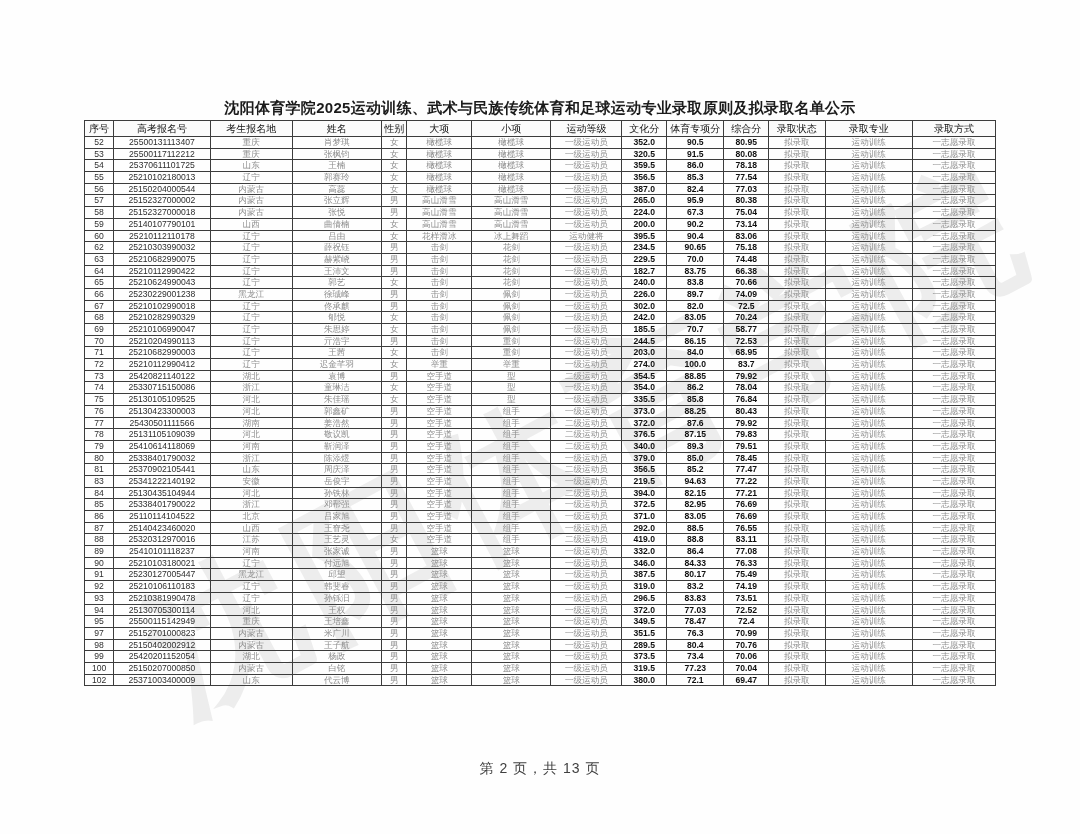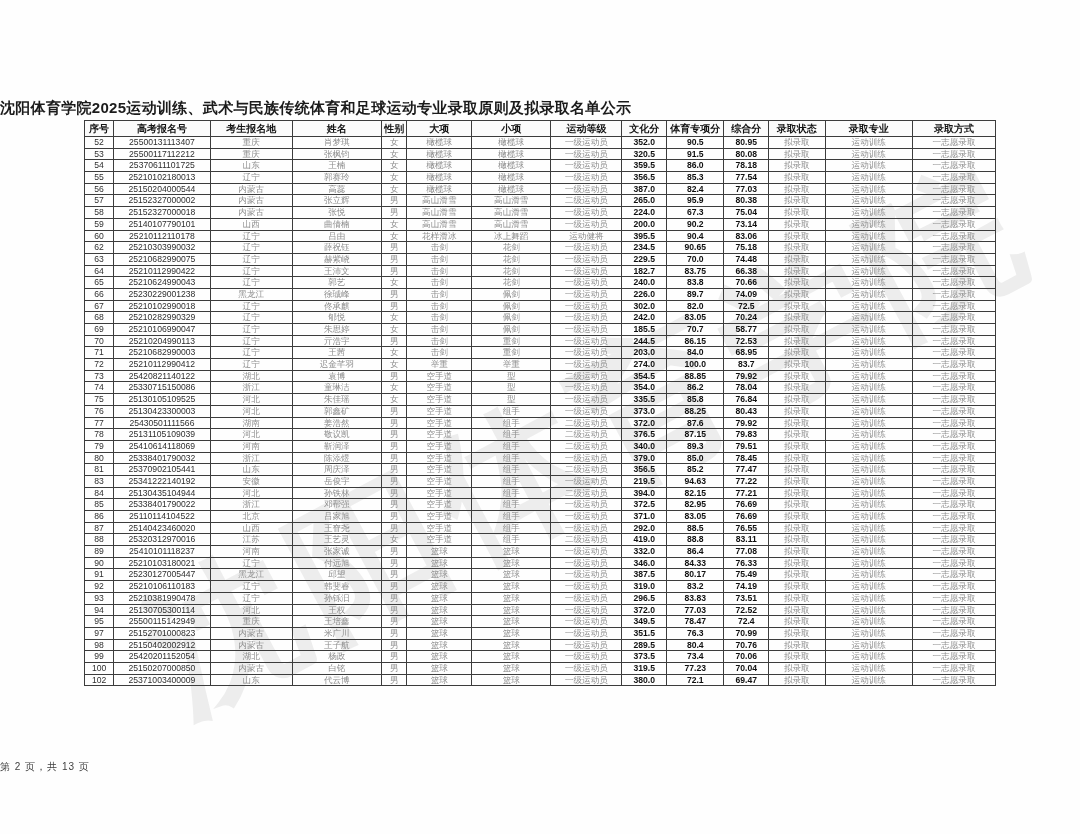--- a/index.html
+++ b/index.html
@@ -4,44 +4,44 @@
 <style>
   html,body{margin:0;padding:0;}
   body{
     width:1080px;height:834px;background:#ffffff;
     font-family:"Liberation Sans","DejaVu Sans",sans-serif;
     position:relative;overflow:hidden;
   }
   .page{position:absolute;inset:0;background:#fefefe;}
   .title{
     position:absolute;top:99px;left:0;width:100%;
-    text-align:left;font-size:15px;font-weight:bold;color:#1b1b1b;
+    text-align:center;font-size:15px;font-weight:bold;color:#1b1b1b;
     letter-spacing:0.3px;
   }
   .tablewrap{position:absolute;left:84px;top:120px;width:912px;}
   table{border-collapse:collapse;width:100%;table-layout:fixed;background:transparent;}
   th,td{
     border:1px solid #3c3c3c;text-align:center;overflow:hidden;
     white-space:nowrap;padding:0;
   }
-  th{font-size:10px;height:15px;font-weight:bold;color:#141414;background:#fbfbfb;}
+  th{font-size:10px;height:15px;font-weight:normal;color:#141414;background:#fbfbfb;}
   td{font-size:8.6px;height:10.7px;line-height:1;}
   .c-dark{color:#2e2e2e;}
   .c-faded{color:#8d8d8d;}
   .c-score{color:#101010;font-weight:bold;}
   .watermark{
     position:absolute;left:40px;top:340px;width:1100px;
     transform:rotate(-28deg);transform-origin:50% 50%;
     font-size:150px;font-weight:bold;color:rgba(150,150,150,0.16);
     white-space:nowrap;text-align:center;letter-spacing:12px;
     pointer-events:none;user-select:none;
   }
   .footer{
     position:absolute;top:760px;left:0;width:100%;
-    font-size:10px;color:#3f3f3f;letter-spacing:1px;
+    text-align:center;font-size:14px;color:#3f3f3f;letter-spacing:1px;
   }
 </style>
 </head>
 <body>
 
 <div class="page">
 
   <div class="watermark">沈阳体育学院</div>
 
   <div class="title">沈阳体育学院2025运动训练、武术与民族传统体育和足球运动专业录取原则及拟录取名单公示</div>

